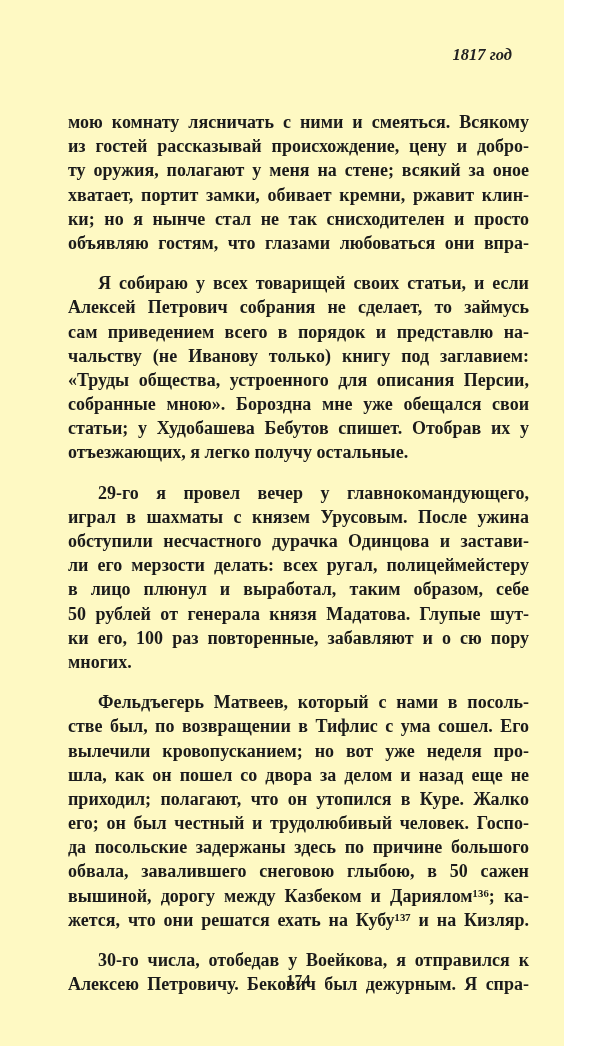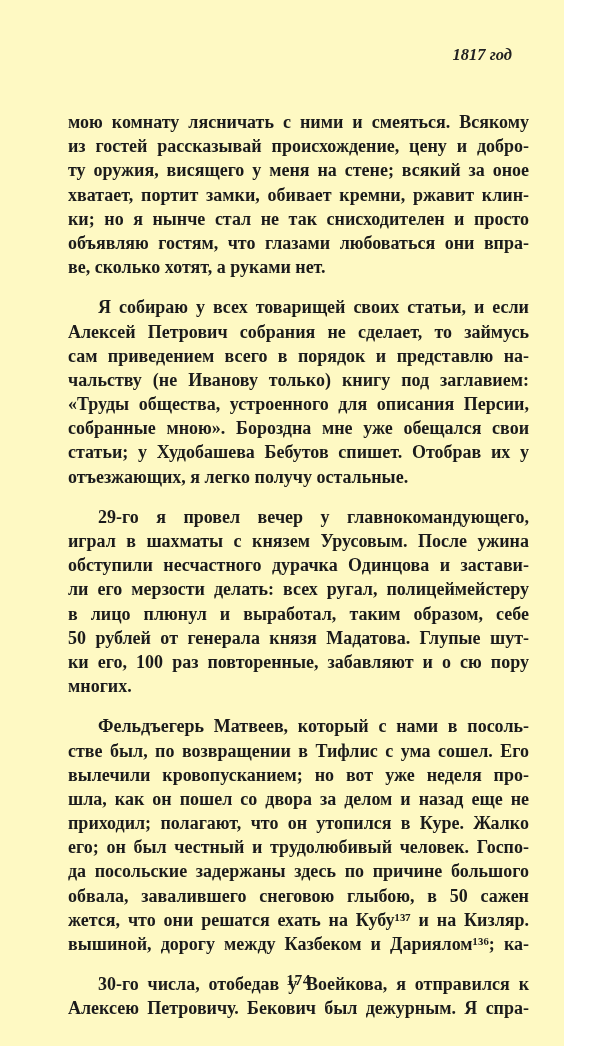--- a/index.html
+++ b/index.html
@@ -64,25 +64,24 @@
 </head>
 <body>
 
 <div class="page">
   <div class="running-head">1817 год</div>
 
   <div class="body-text">
       <div class="paragraph">
         <div class="line">мою комнату лясничать с ними и смеяться. Всякому</div>
         <div class="line">из гостей рассказывай происхождение, цену и добро-</div>
-        <div class="line">ту оружия, висящего у меня на стене; всякий за оное</div>
+        <div class="line">ту оружия, полагают у меня на стене; всякий за оное</div>
         <div class="line">хватает, портит замки, обивает кремни, ржавит клин-</div>
         <div class="line">ки; но я нынче стал не так снисходителен и просто</div>
         <div class="line">объявляю гостям, что глазами любоваться они впра-</div>
-        <div class="line short-last">ве, сколько хотят, а руками нет.</div>
       </div>
       <div class="paragraph indent">
         <div class="line">Я собираю у всех товарищей своих статьи, и если</div>
         <div class="line">Алексей Петрович собрания не сделает, то займусь</div>
         <div class="line">сам приведением всего в порядок и представлю на-</div>
         <div class="line">чальству (не Иванову только) книгу под заглавием:</div>
         <div class="line">«Труды общества, устроенного для описания Персии,</div>
         <div class="line">собранные мною». Бороздна мне уже обещался свои</div>
         <div class="line">статьи; у Худобашева Бебутов спишет. Отобрав их у</div>
         <div class="line short-last">отъезжающих, я легко получу остальные.</div>
@@ -99,22 +98,22 @@
       </div>
       <div class="paragraph indent">
         <div class="line">Фельдъегерь Матвеев, который с нами в посоль-</div>
         <div class="line">стве был, по возвращении в Тифлис с ума сошел. Его</div>
         <div class="line">вылечили кровопусканием; но вот уже неделя про-</div>
         <div class="line">шла, как он пошел со двора за делом и назад еще не</div>
         <div class="line">приходил; полагают, что он утопился в Куре. Жалко</div>
         <div class="line">его; он был честный и трудолюбивый человек. Госпо-</div>
         <div class="line">да посольские задержаны здесь по причине большого</div>
         <div class="line">обвала, завалившего снеговою глыбою, в 50 сажен</div>
+        <div class="line">вышиной, дорогу между Казбеком и Дариялом¹³⁶; ка-</div>
         <div class="line">жется, что они решатся ехать на Кубу¹³⁷ и на Кизляр.</div>
-        <div class="line">вышиной, дорогу между Казбеком и Дариялом¹³⁶; ка-</div>
       </div>
       <div class="paragraph indent">
         <div class="line">30-го числа, отобедав у Воейкова, я отправился к</div>
         <div class="line">Алексею Петровичу. Бекович был дежурным. Я спра-</div>
       </div>
     </div>
 
   <div class="folio">174</div>
 </div>
 

